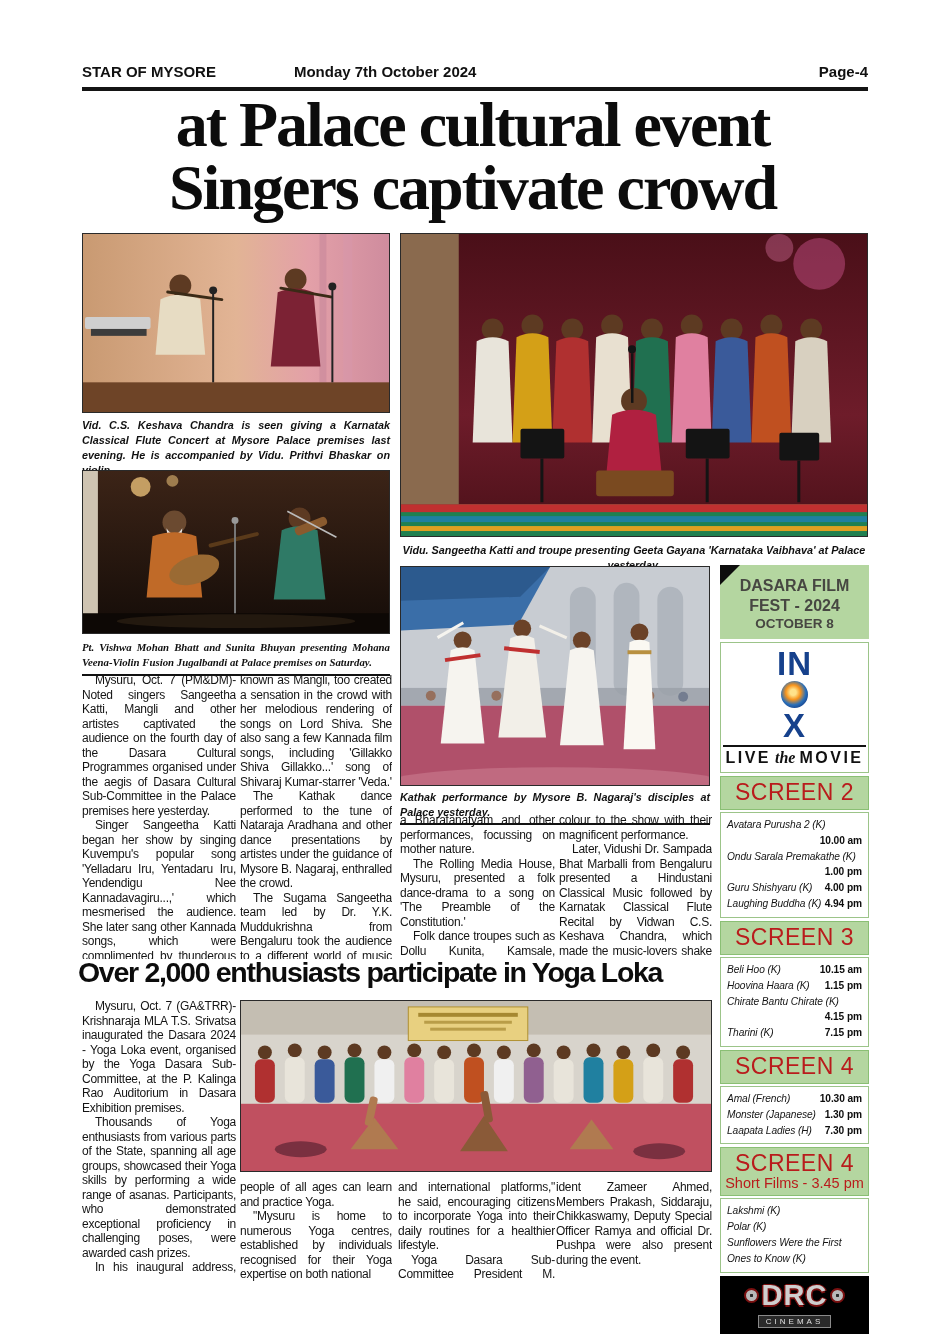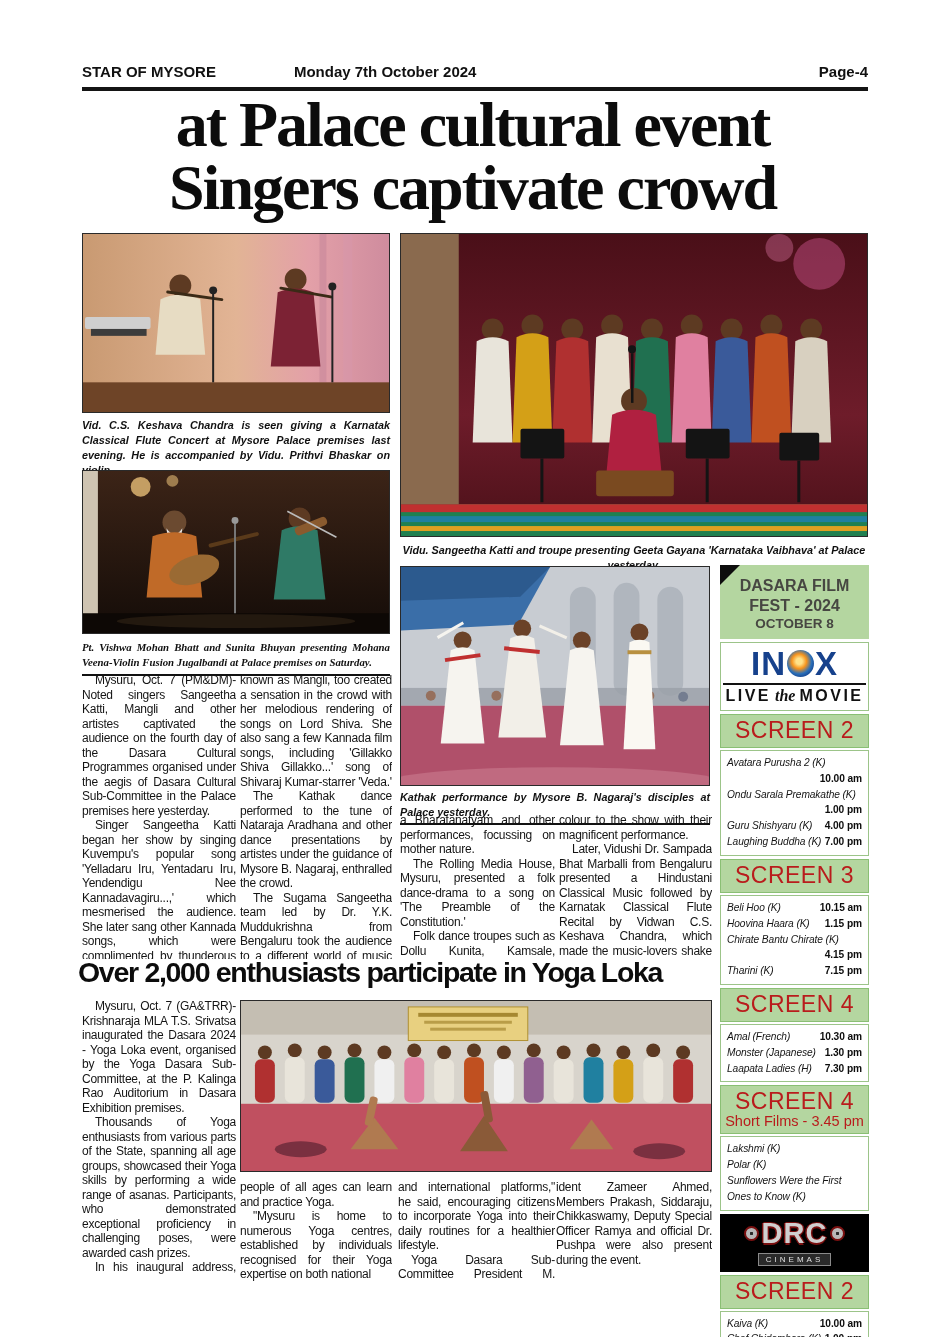--- a/index.html
+++ b/index.html
@@ -78,21 +78,21 @@
   .corner-triangle {
     position:absolute; top:0; left:0; width:0; height:0;
     border-top:20px solid #0d0d0d; border-right:20px solid transparent;
   }
   .inox-box {
     background:#fff; border:1px solid #9cc489; text-align:center;
     padding:4px 2px 5px; margin-bottom:3px;
   }
   .inox-word {
     font-weight:bold; font-size:33px; line-height:1; color:#16418c;
-    letter-spacing:1px; display:flex; align-items:center; justify-content:center; gap:1px;
+    letter-spacing:1px; display:flex; align-items:center; justify-content:center; gap:1px;flex-direction:column;
   }
   .inox-o {
     width:27px; height:27px; border-radius:50%; display:inline-block;
     background:radial-gradient(circle at 45% 42%, #ffe28a 0 14%, #f7941d 34%, #2a6fb8 58%, #16418c 78%);
   }
   .inox-tagline {
     margin-top:3px; font-size:16px; font-weight:bold; letter-spacing:2.5px; color:#111;
     border-top:2px solid #111; padding-top:2px; display:flex; justify-content:center; gap:4px; align-items:flex-start;
   }
   .inox-tagline .the { font-family:"Liberation Serif", serif; font-style:italic; font-weight:bold; letter-spacing:0; text-transform:lowercase; }
@@ -425,21 +425,21 @@
       <div class="film-row">
         <span class="film-name">Ondu Sarala Premakathe (K)</span>
         <span class="film-time">1.00 pm</span>
       </div>
       <div class="film-row">
         <span class="film-name">Guru Shishyaru (K)</span>
         <span class="film-time">4.00 pm</span>
       </div>
       <div class="film-row">
         <span class="film-name">Laughing Buddha (K)</span>
-        <span class="film-time">7.00 pm</span>
+        <span class="film-time">4.94 pm</span>
       </div>
     </div>
 
     <div class="screen-header">SCREEN 3</div>
     <div class="film-list">
       <div class="film-row">
         <span class="film-name">Beli Hoo (K)</span>
         <span class="film-time">10.15 am</span>
       </div>
       <div class="film-row">

